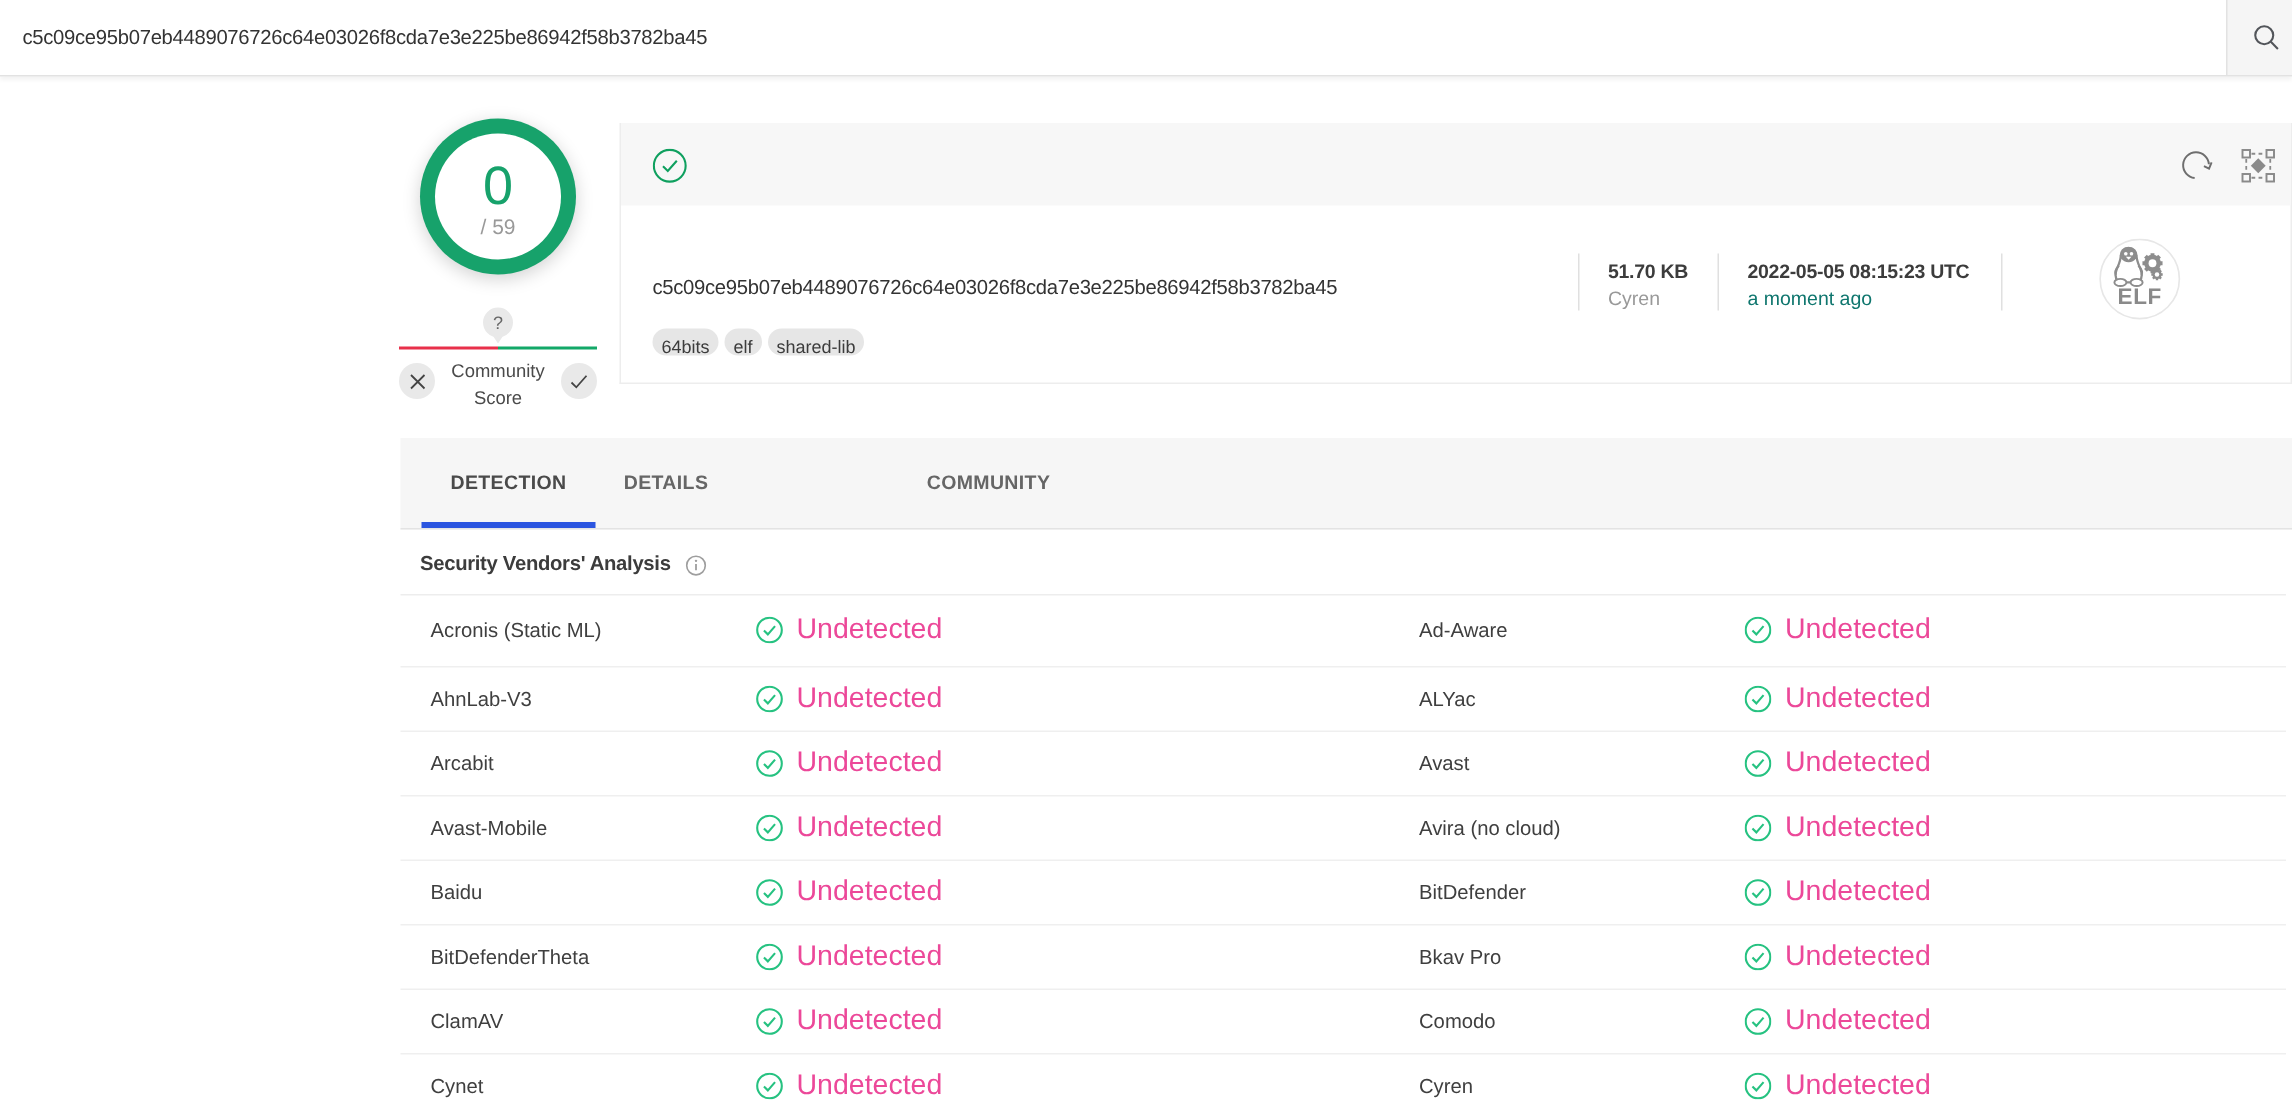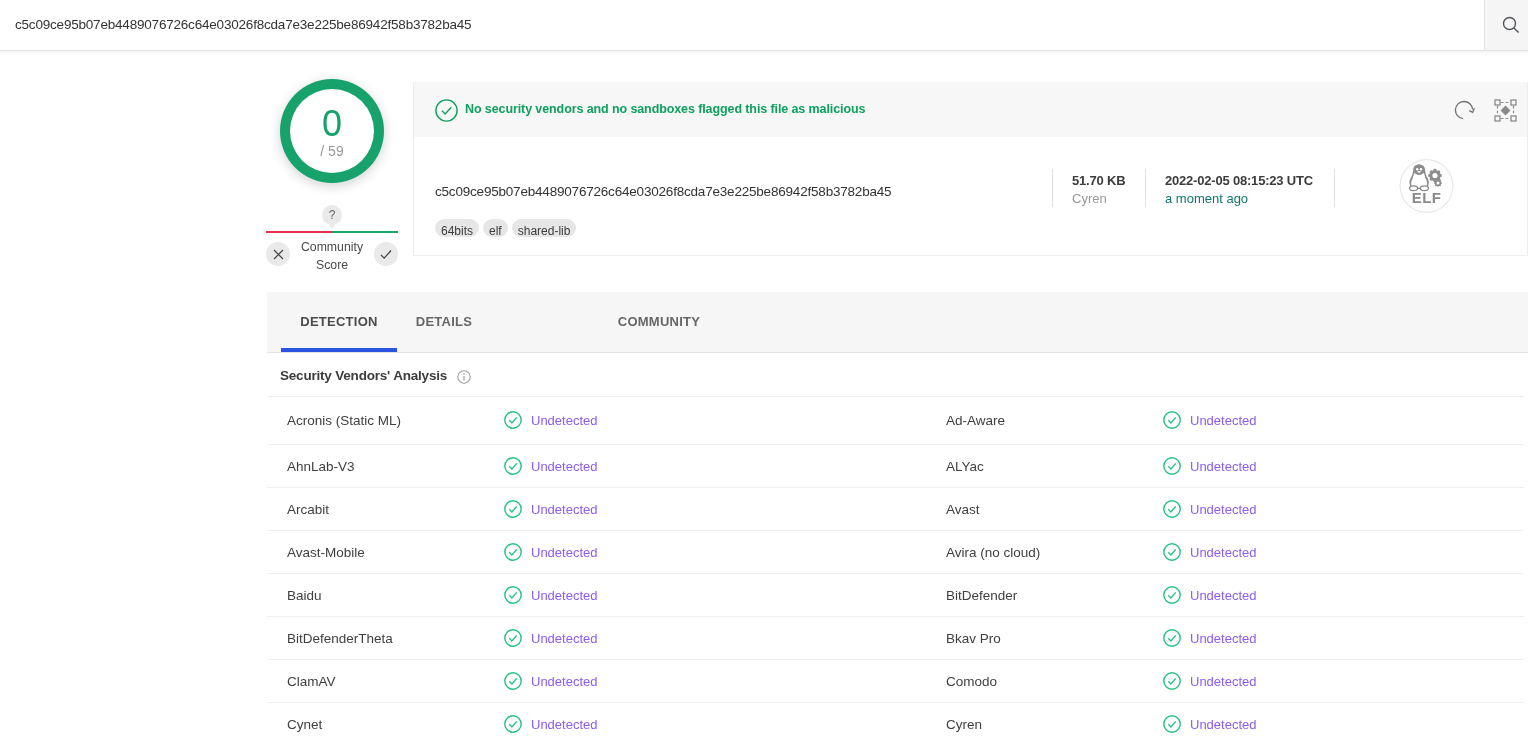--- a/index.html
+++ b/index.html
@@ -77,21 +77,21 @@
 #vtable { position:absolute; left:267px; top:396px; width:1257px; border-top:1px solid #ededed; }
 .vrow { display:flex; height:43px; border-bottom:1px solid #efefef; }
 .vrow.first { height:47.5px; }
 .vcell { position:relative; height:100%; }
 .vcell.c1 { width:659px; }
 .vcell.c2 { width:598px; }
 .vname { position:absolute; left:20px; top:50%; transform:translateY(-50%);
   font-size:13.5px; color:#3f3f3f; }
 .vcheck { position:absolute; left:236.5px; top:50%; margin-top:-9px; }
 .vundet { position:absolute; left:264px; top:50%; transform:translateY(-50%);
-  font-size:13px; color:#8b5cf6; }
+  font-size:19px; color:#ec4899; }
 </style>
 </head>
 <body>
 <div id="page">
 
   <div id="header">
     <div id="hash-input">c5c09ce95b07eb4489076726c64e03026f8cda7e3e225be86942f58b3782ba45</div>
     <div id="search-box">
       <svg width="20" height="20" viewBox="0 0 20 20">
         <circle cx="8.5" cy="8.5" r="6" fill="none" stroke="#52555a" stroke-width="1.4"></circle>
@@ -124,21 +124,20 @@
   <div id="community-label">Community<br>Score</div>
 
   <div id="card">
     <div id="banner">
       <div id="banner-check">
         <svg width="23" height="23" viewBox="0 0 23 23">
           <circle cx="11.5" cy="11.5" r="10.6" fill="none" stroke="#0fa05f" stroke-width="1.4"></circle>
           <path d="M7 11.8 L10.2 15 L16.2 8.2" fill="none" stroke="#0fa05f" stroke-width="1.4"></path>
         </svg>
       </div>
-      <div id="banner-text">No security vendors and no sandboxes flagged this file as malicious</div>
       <div id="banner-redo">
         <svg width="24" height="24" viewBox="0 0 24 24">
           <path d="M20.6 11.5 A 8.6 8.6 0 1 0 11.1 20.65" fill="none" stroke="#6e6e6e" stroke-width="1.3"></path>
           <path d="M17.3 12.7 L20.7 14.4 L22.4 10.2" fill="none" stroke="#6e6e6e" stroke-width="1.3"></path>
         </svg>
       </div>
       <div id="banner-sim">
         <svg width="23" height="23" viewBox="0 0 23 23">
           <g fill="none" stroke="#8a8a8a" stroke-width="1.3">
             <rect x="1" y="1" width="5" height="5"></rect>
@@ -160,21 +159,21 @@
     <div id="tags">
       <span class="tag">64bits</span><span class="tag">elf</span><span class="tag">shared-lib</span>
     </div>
     <div class="vdiv" style="left:638px;"></div>
     <div class="stat" style="left:658px;">
       <div id="stat-size-v">51.70 KB</div>
       <div id="stat-size-l">Cyren</div>
     </div>
     <div class="vdiv" style="left:731px;"></div>
     <div class="stat" style="left:751px;">
-      <div id="stat-size-v2" style="font-size:13px;font-weight:bold;color:#3c3c3c;letter-spacing:-0.2px;">2022-02-05 08:15:23 UTC</div>
+      <div id="stat-size-v2" style="font-size:13px;font-weight:bold;color:#3c3c3c;letter-spacing:-0.2px;">2022-05-05 08:15:23 UTC</div>
       <div style="font-size:13px;color:#0f766e;">a moment ago</div>
     </div>
     <div class="vdiv" style="left:920px;"></div>
     <div id="elf-badge">
       <svg width="56" height="56" viewBox="0 0 56 56">
         <circle cx="27.5" cy="27" r="26.4" fill="#fff" stroke="#e7e7e7" stroke-width="1.1"></circle>
 
         <g>
           <g stroke="#8d8d8d" stroke-width="2.6">
             <line x1="36" y1="9.8" x2="36" y2="23.2"></line>

